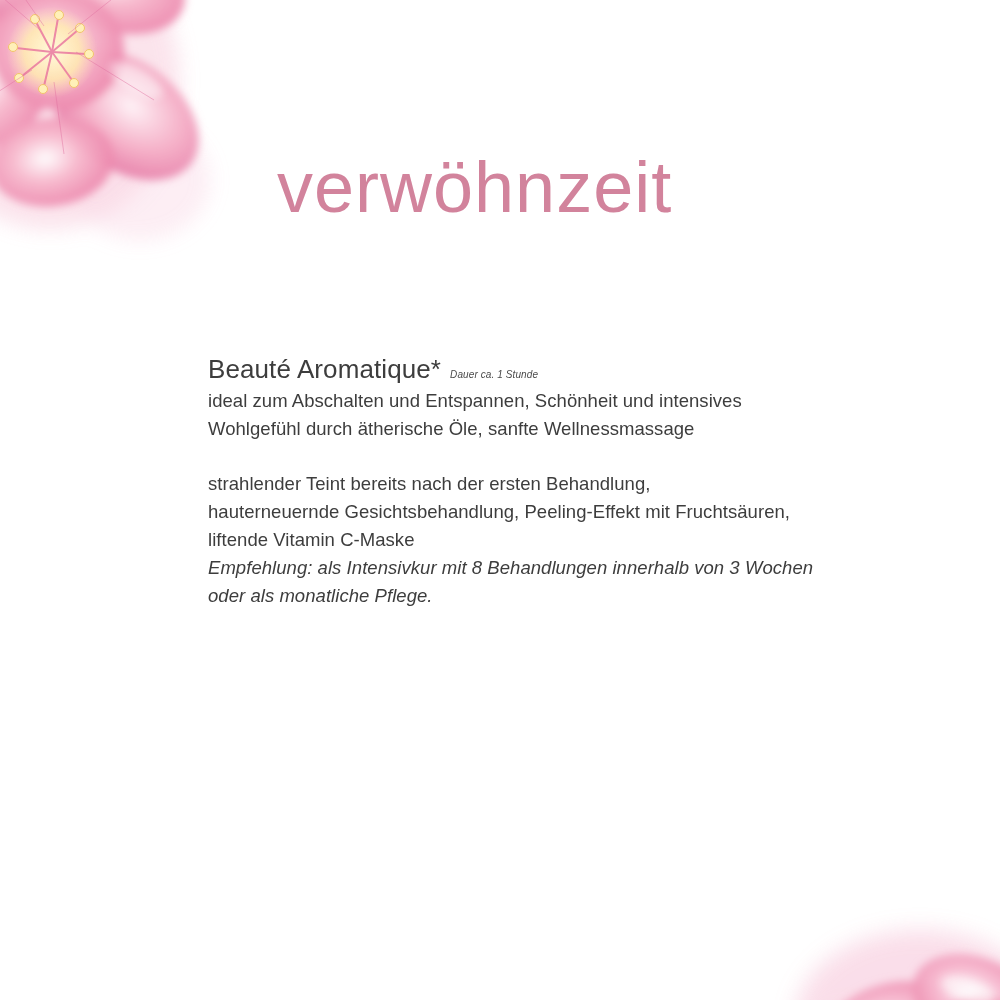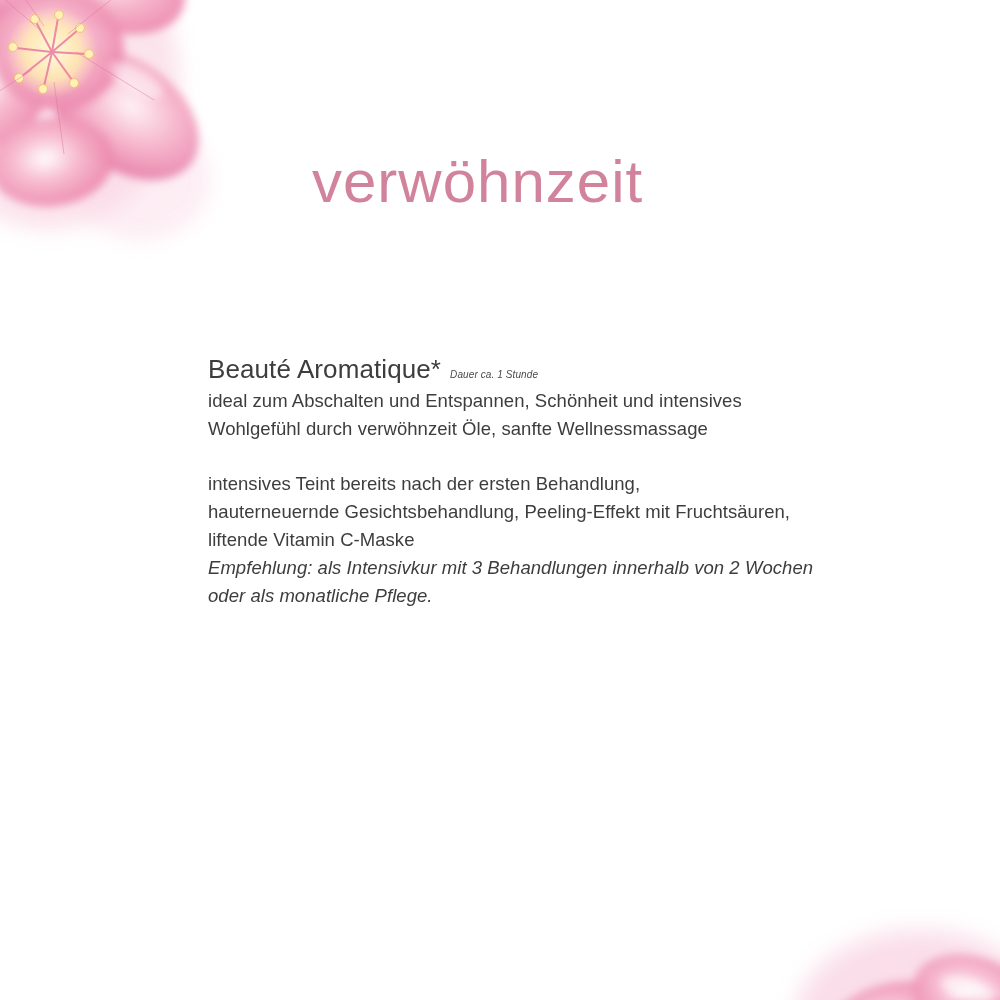--- a/index.html
+++ b/index.html
@@ -35,26 +35,26 @@
   .floral-bottom-right {
     right: -60px;
     bottom: -70px;
     width: 330px;
     height: 200px;
   }
 
   
   .brand-title {
     position: absolute;
-    left: 312px;
+    left: 277px;
     top: 150px;
     width: 660px;
     font-family: "Liberation Sans", sans-serif;
     font-weight: 300;
-    font-size: 60px;
+    font-size: 72px;
     letter-spacing: 1px;
     color: #d2839c;
     line-height: 1.05;
     white-space: nowrap;
   }
 
   
   .content {
     position: absolute;
     left: 208px;
@@ -250,25 +250,25 @@
   <div class="brand-title">verwöhnzeit</div>
 
   <div class="content">
 
     <div class="entry">
       <div class="entry-head">
         <span class="entry-name">Beauté Aromatique*</span>
         <span class="entry-duration">Dauer ca. 1 Stunde</span>
       </div>
       <div class="entry-desc" style="white-space: pre-line;">ideal zum Abschalten und Entspannen, Schönheit und intensives
-Wohlgefühl durch verwöhnzeit Öle, sanfte Wellnessmassage</div>
+Wohlgefühl durch ätherische Öle, sanfte Wellnessmassage</div>
     </div>
 
     <div class="entry">
-      <div class="entry-desc" style="white-space: pre-line;">intensives Teint bereits nach der ersten Behandlung,
+      <div class="entry-desc" style="white-space: pre-line;">strahlender Teint bereits nach der ersten Behandlung,
 hauterneuernde Gesichtsbehandlung, Peeling-Effekt mit Fruchtsäuren,
 liftende Vitamin C-Maske</div>
-      <div class="entry-note" style="white-space: pre-line;">Empfehlung: als Intensivkur mit 3 Behandlungen innerhalb von 2 Wochen
+      <div class="entry-note" style="white-space: pre-line;">Empfehlung: als Intensivkur mit 8 Behandlungen innerhalb von 3 Wochen
 oder als monatliche Pflege.</div>
     </div>
 
   </div>
 </div>
 
 </body></html>

